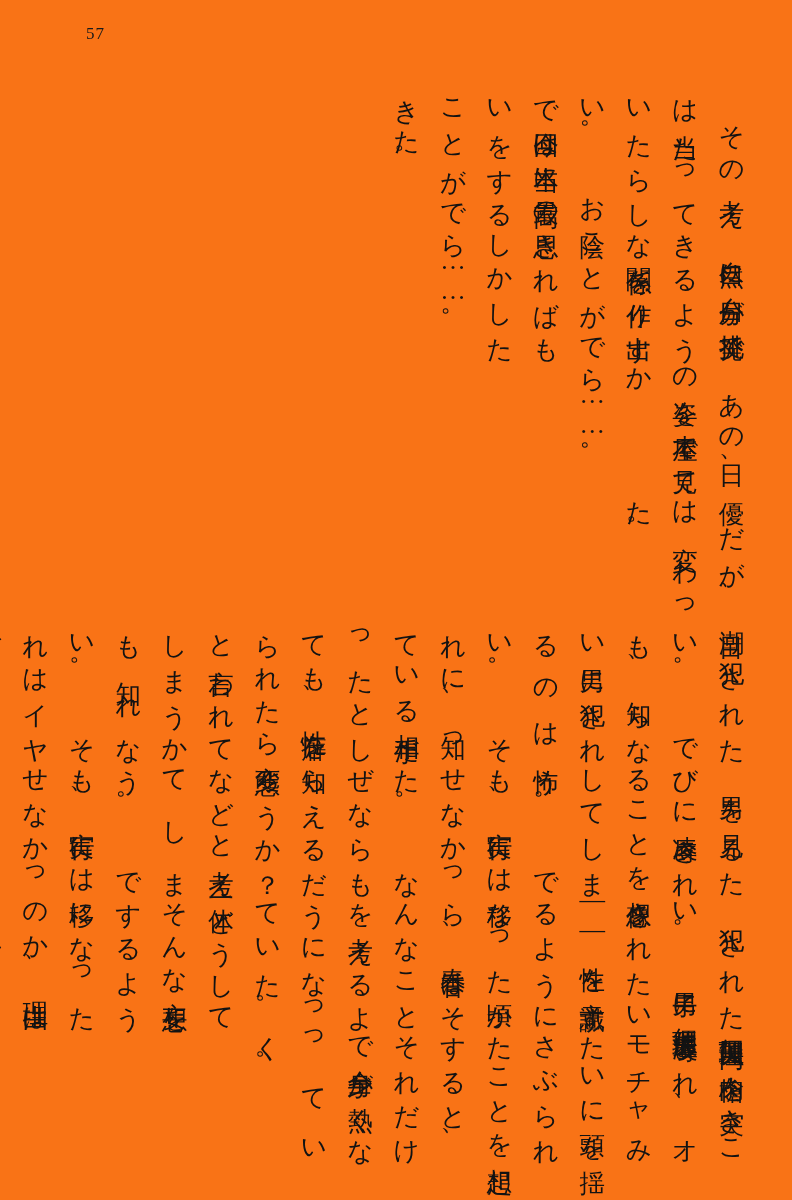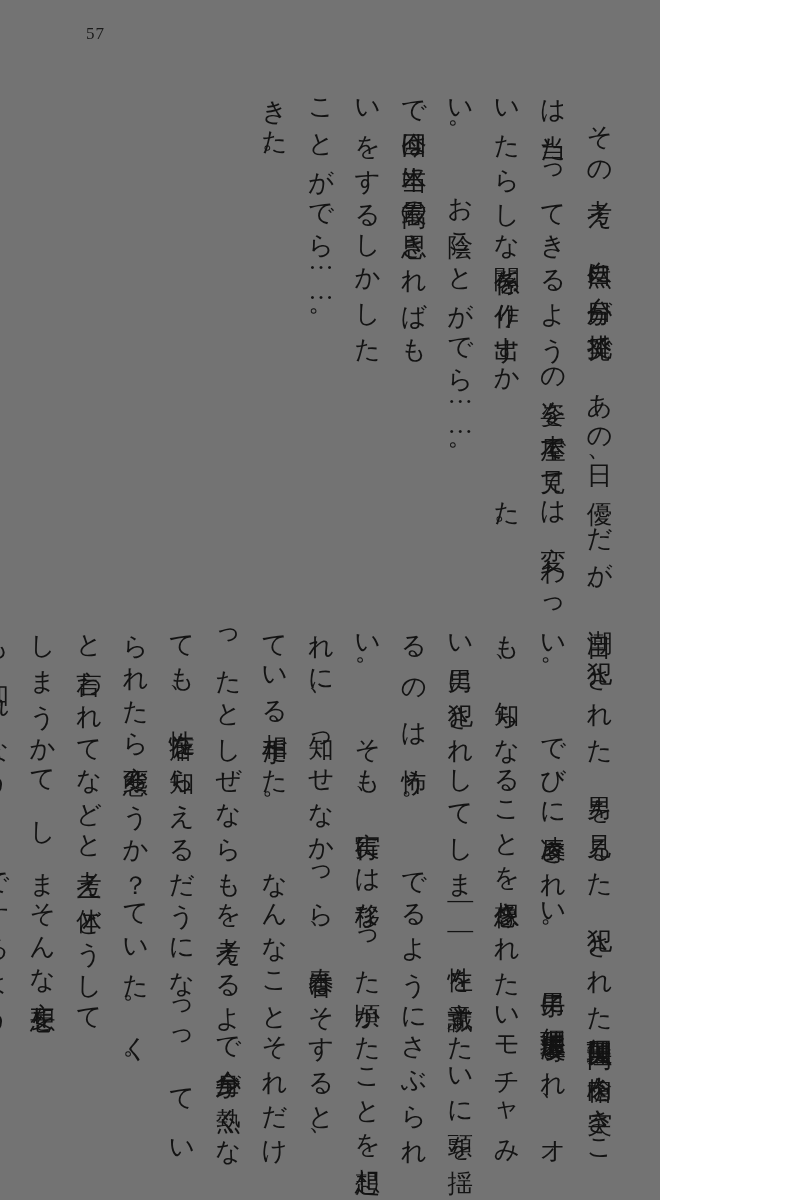--- a/index.html
+++ b/index.html
@@ -9,23 +9,23 @@
   }
   body {
     width: 792px;
     height: 1200px;
     font-family: "Liberation Serif", "DejaVu Serif", serif;
     color: #111111;
     overflow: hidden;
   }
   .page {
     position: relative;
-    width: 660px;
+    width: 792px;
     height: 1200px;
-    background: #737373;
+    background: #f97316;
     box-sizing: border-box;
   }
   .page-number {
     position: absolute;
     top: 24px;
     left: 86px;
     font-size: 17px;
     letter-spacing: 1px;
     color: #1a1a1a;
     font-family: "Liberation Serif", "DejaVu Serif", serif;

